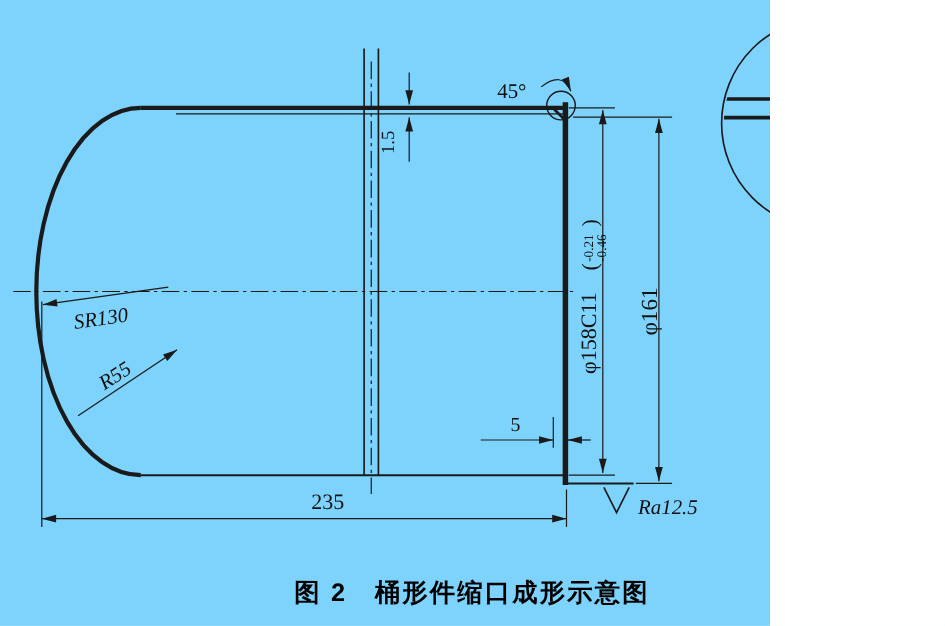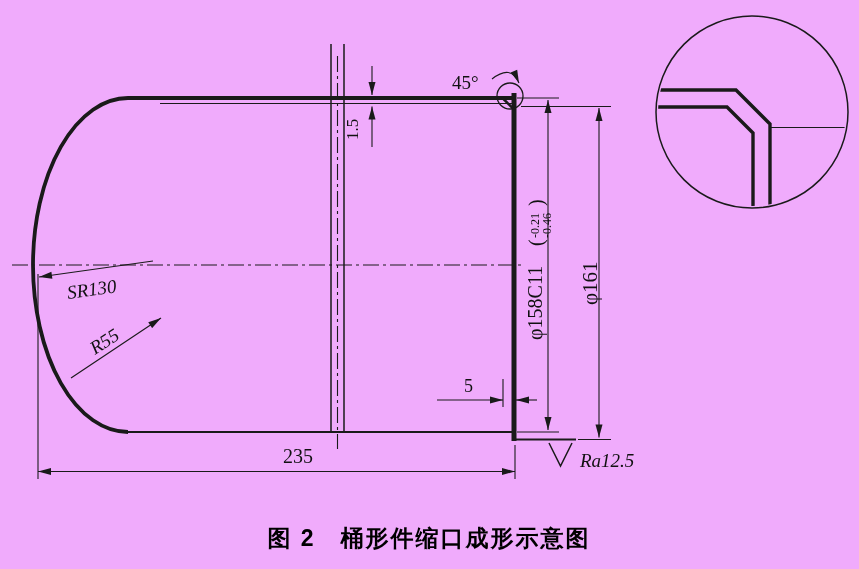--- a/index.html
+++ b/index.html
@@ -1,16 +1,16 @@
 <!DOCTYPE html>
 <html><head>
 <meta charset="utf-8">
 <style>
   html,body{margin:0;padding:0;background:#ffffff;}
-  .stage{position:relative;width:859px;height:569px;background:#f0abfc;overflow:hidden;}
+  .stage{position:relative;width:700px;height:569px;background:#7dd3fc;overflow:hidden;}
   svg{position:absolute;left:0;top:0;}
   .ln{stroke:#1a1a1a;fill:none;stroke-linecap:butt;}
   .w1{stroke-width:1.1;}
   .w15{stroke-width:1.5;}
   .w2{stroke-width:1.8;}
   .w25{stroke-width:2.5;}
   .w35{stroke-width:3.4;}
   .w4{stroke-width:3.8;}
   .w5{stroke-width:5;}
   .dash{stroke-dasharray:16 4 3 4;}

